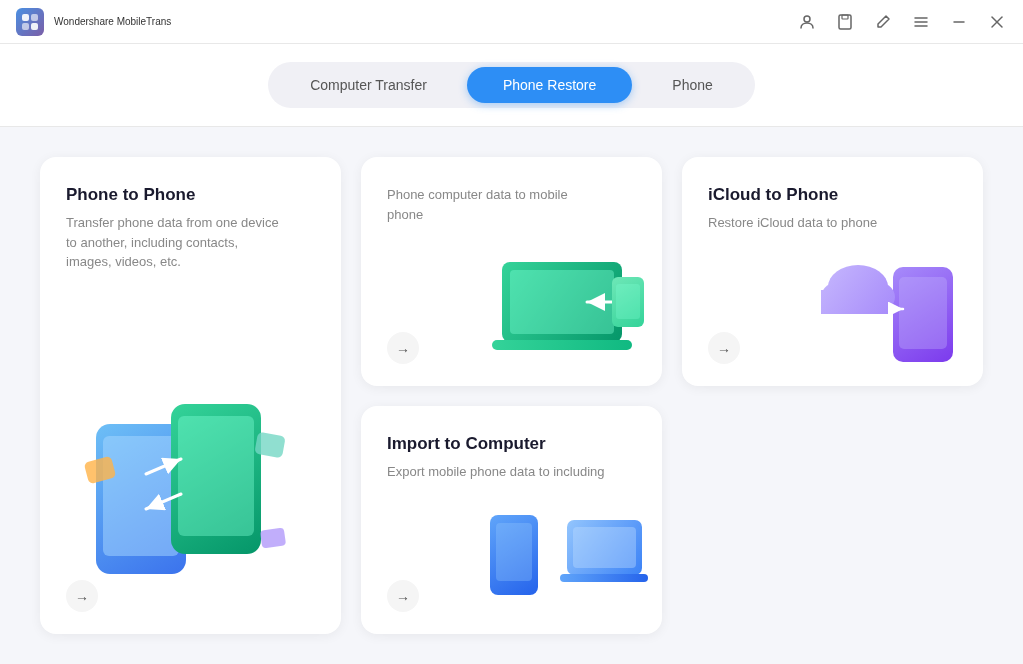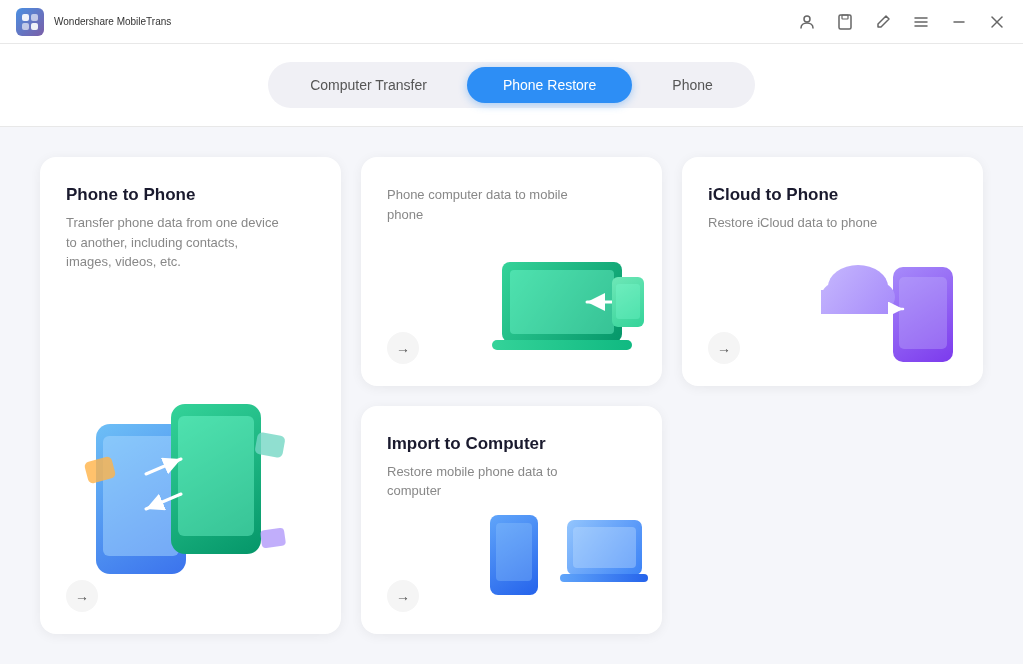--- a/index.html
+++ b/index.html
@@ -354,21 +354,21 @@
             </marker>
           </defs>
         </svg>
       </div>
 
       <button class="card-arrow">→</button>
     </div>
 
     <div class="card">
       <div class="card-title">Import to Computer</div>
-      <div class="card-desc">Restore mobile phone data to computer</div>
+      <div class="card-desc">Export mobile phone data to including</div>
 
       <div class="card-illustration">
         <svg width="170" height="150" viewBox="0 0 170 150" fill="none">
 
           <rect x="8" y="45" width="48" height="80" rx="8" fill="url(#bluePhoneGrad2)"></rect>
           <rect x="14" y="53" width="36" height="58" rx="4" fill="#93c5fd" opacity="0.35"></rect>
 
           <path d="M60 85 L85 85" stroke="white" stroke-width="3" stroke-linecap="round" marker-end="url(#arrowW4)"></path>
 
           <rect x="85" y="50" width="75" height="55" rx="7" fill="url(#blueLaptopGrad)"></rect>

